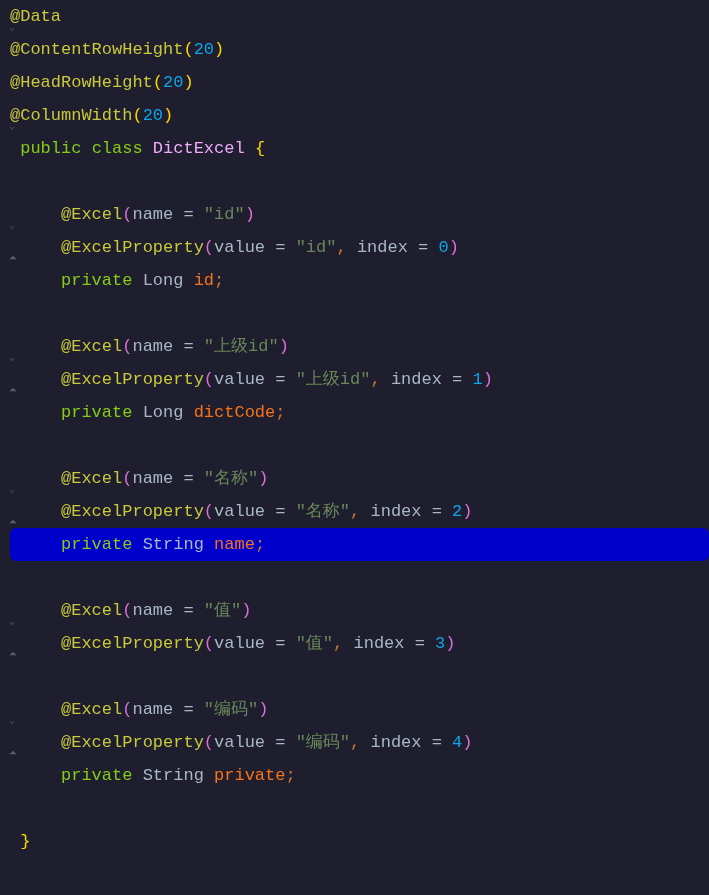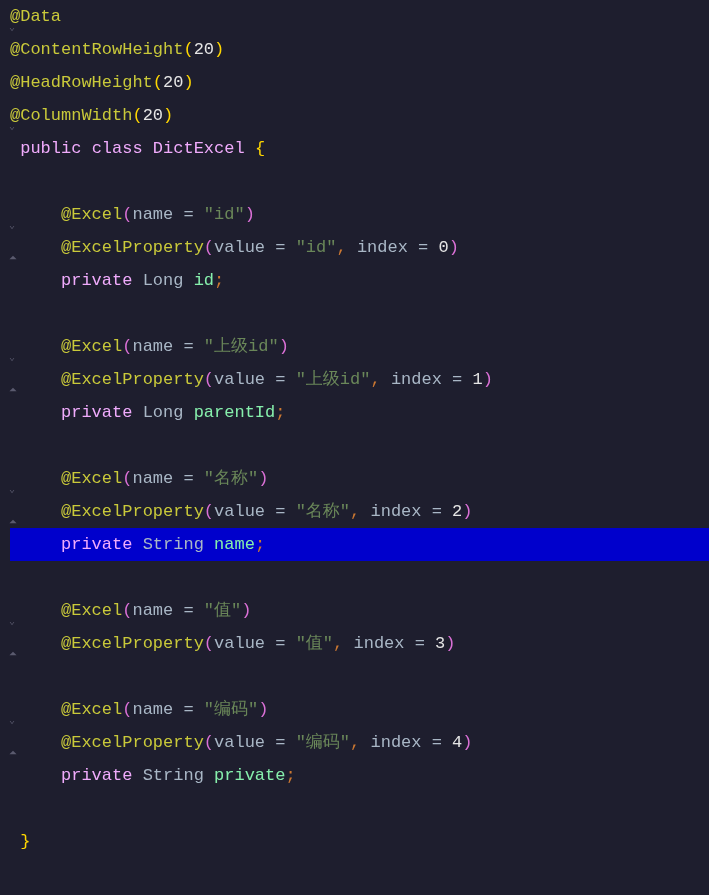--- a/index.html
+++ b/index.html
@@ -18,31 +18,32 @@
     position: relative;
     padding-left: 10px;
   }
   .line {
     white-space: pre;
     height: 33px;
     position: relative;
   }
   .line.highlighted {
     background: #0000cc;
+    border-radius: 6px;
   }
   .annotation { color: #c9c93a; }
   .paren-yellow { color: #ffd700; }
   .paren-magenta { color: #da70d6; }
-  .number { color: #e5e5e5; }
-  .keyword { color: #f0abfc; }
+  .number { color: #0ea5e9; }
+  .keyword { color: #84cc16; }
   .classname { color: #f0abfc; }
   .param { color: #a9b7c6; }
   .string { color: #6a8759; }
   .type { color: #a9b7c6; }
-  .field { color: #86efac; }
+  .field { color: #f97316; }
   .semicolon { color: #cc7832; }
   .equals { color: #a9b7c6; }
   .brace-yellow { color: #ffd700; }
   .comma { color: #cc7832; }
   
   .gi {
     position: absolute;
     left: -1px;
     font-size: 10px;
     color: #5a5a6e;
@@ -70,21 +71,21 @@
 <div class="line"><span class="gi" style="top:11px;">⏶</span>     <span class="annotation">@ExcelProperty</span><span class="paren-magenta">(</span><span class="param">value</span> <span class="equals">=</span> <span class="string">"id"</span><span class="comma">,</span> <span class="param">index</span> <span class="equals">=</span> <span class="number">0</span><span class="paren-magenta">)</span></div>
 
 <div class="line">     <span class="keyword">private</span> <span class="type">Long</span> <span class="field">id</span><span class="semicolon">;</span></div>
 
 <div class="line"></div>
 
 <div class="line"><span class="gi" style="top:11px;">⌄</span>     <span class="annotation">@Excel</span><span class="paren-magenta">(</span><span class="param">name</span> <span class="equals">=</span> <span class="string">"上级id"</span><span class="paren-magenta">)</span></div>
 
 <div class="line"><span class="gi" style="top:11px;">⏶</span>     <span class="annotation">@ExcelProperty</span><span class="paren-magenta">(</span><span class="param">value</span> <span class="equals">=</span> <span class="string">"上级id"</span><span class="comma">,</span> <span class="param">index</span> <span class="equals">=</span> <span class="number">1</span><span class="paren-magenta">)</span></div>
 
-<div class="line">     <span class="keyword">private</span> <span class="type">Long</span> <span class="field">parentId</span><span class="semicolon">;</span></div>
+<div class="line">     <span class="keyword">private</span> <span class="type">Long</span> <span class="field">dictCode</span><span class="semicolon">;</span></div>
 
 <div class="line"></div>
 
 <div class="line"><span class="gi" style="top:11px;">⌄</span>     <span class="annotation">@Excel</span><span class="paren-magenta">(</span><span class="param">name</span> <span class="equals">=</span> <span class="string">"名称"</span><span class="paren-magenta">)</span></div>
 
 <div class="line"><span class="gi" style="top:11px;">⏶</span>     <span class="annotation">@ExcelProperty</span><span class="paren-magenta">(</span><span class="param">value</span> <span class="equals">=</span> <span class="string">"名称"</span><span class="comma">,</span> <span class="param">index</span> <span class="equals">=</span> <span class="number">2</span><span class="paren-magenta">)</span></div>
 
 <div class="line highlighted">     <span class="keyword">private</span> <span class="type">String</span> <span class="field">name</span><span class="semicolon">;</span></div>
 
 <div class="line"></div>

